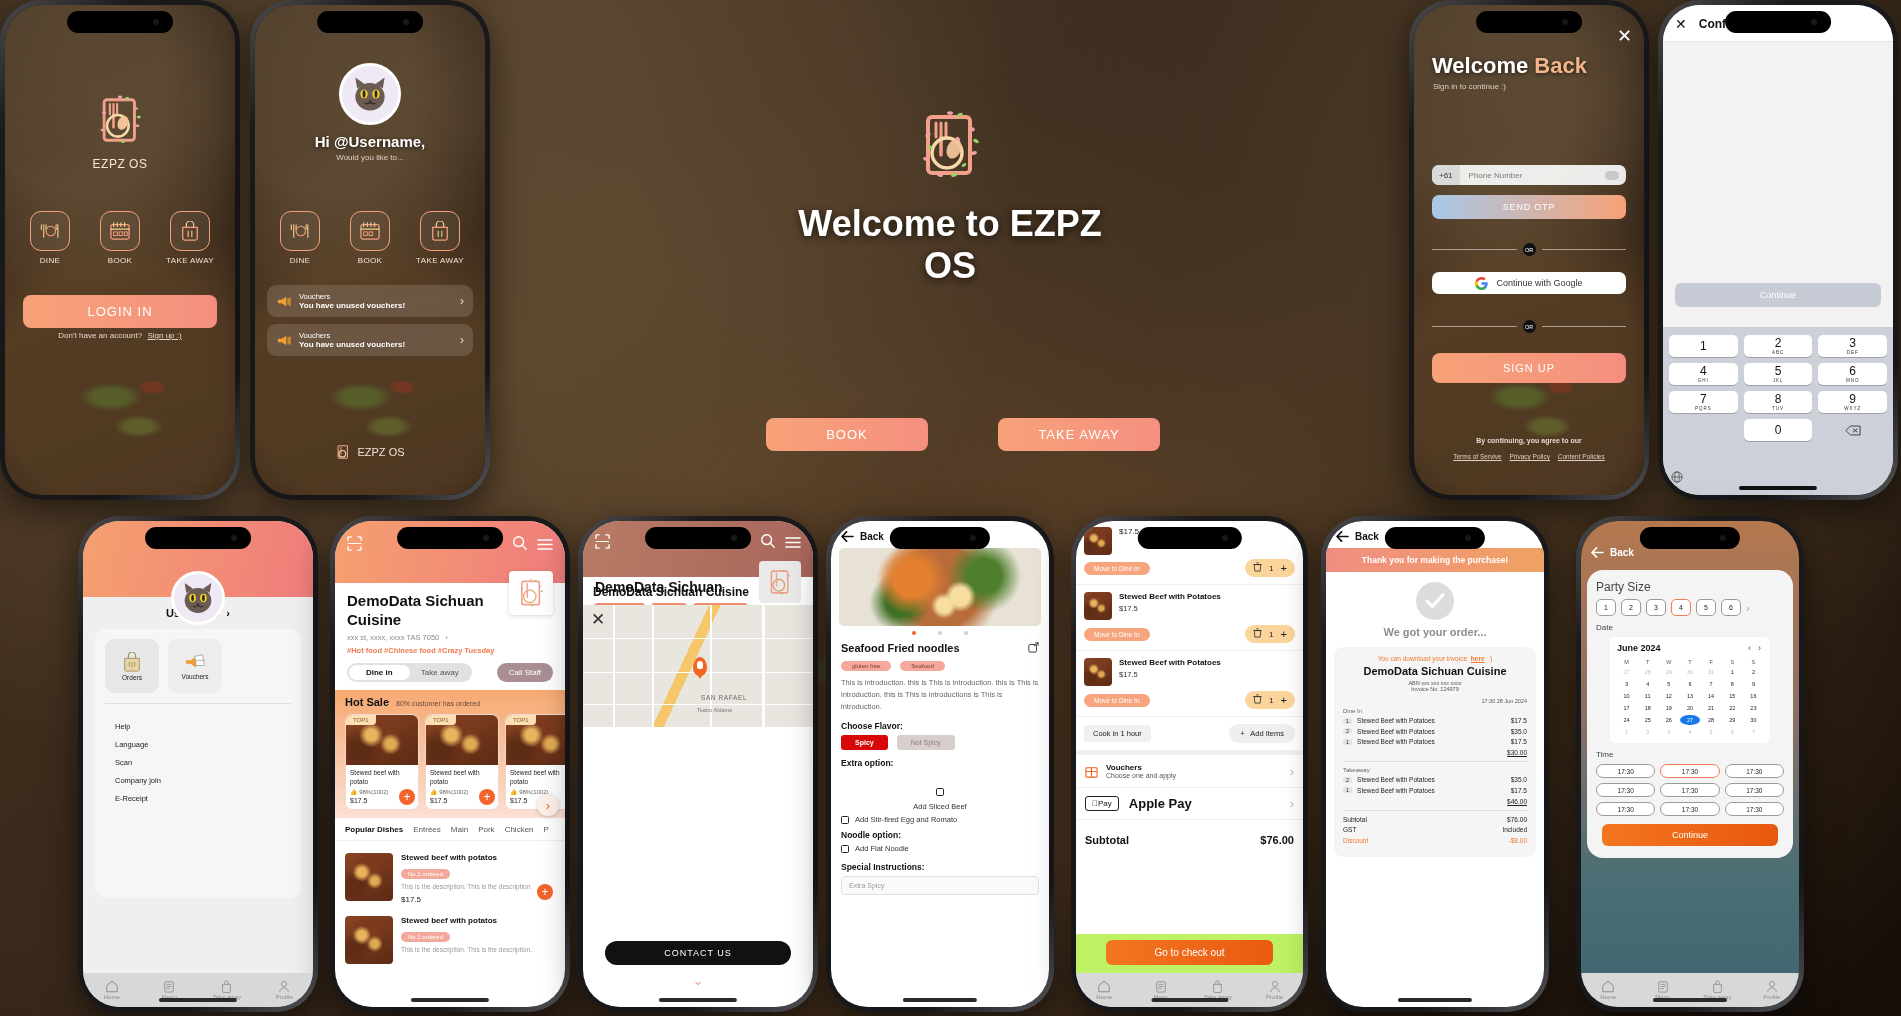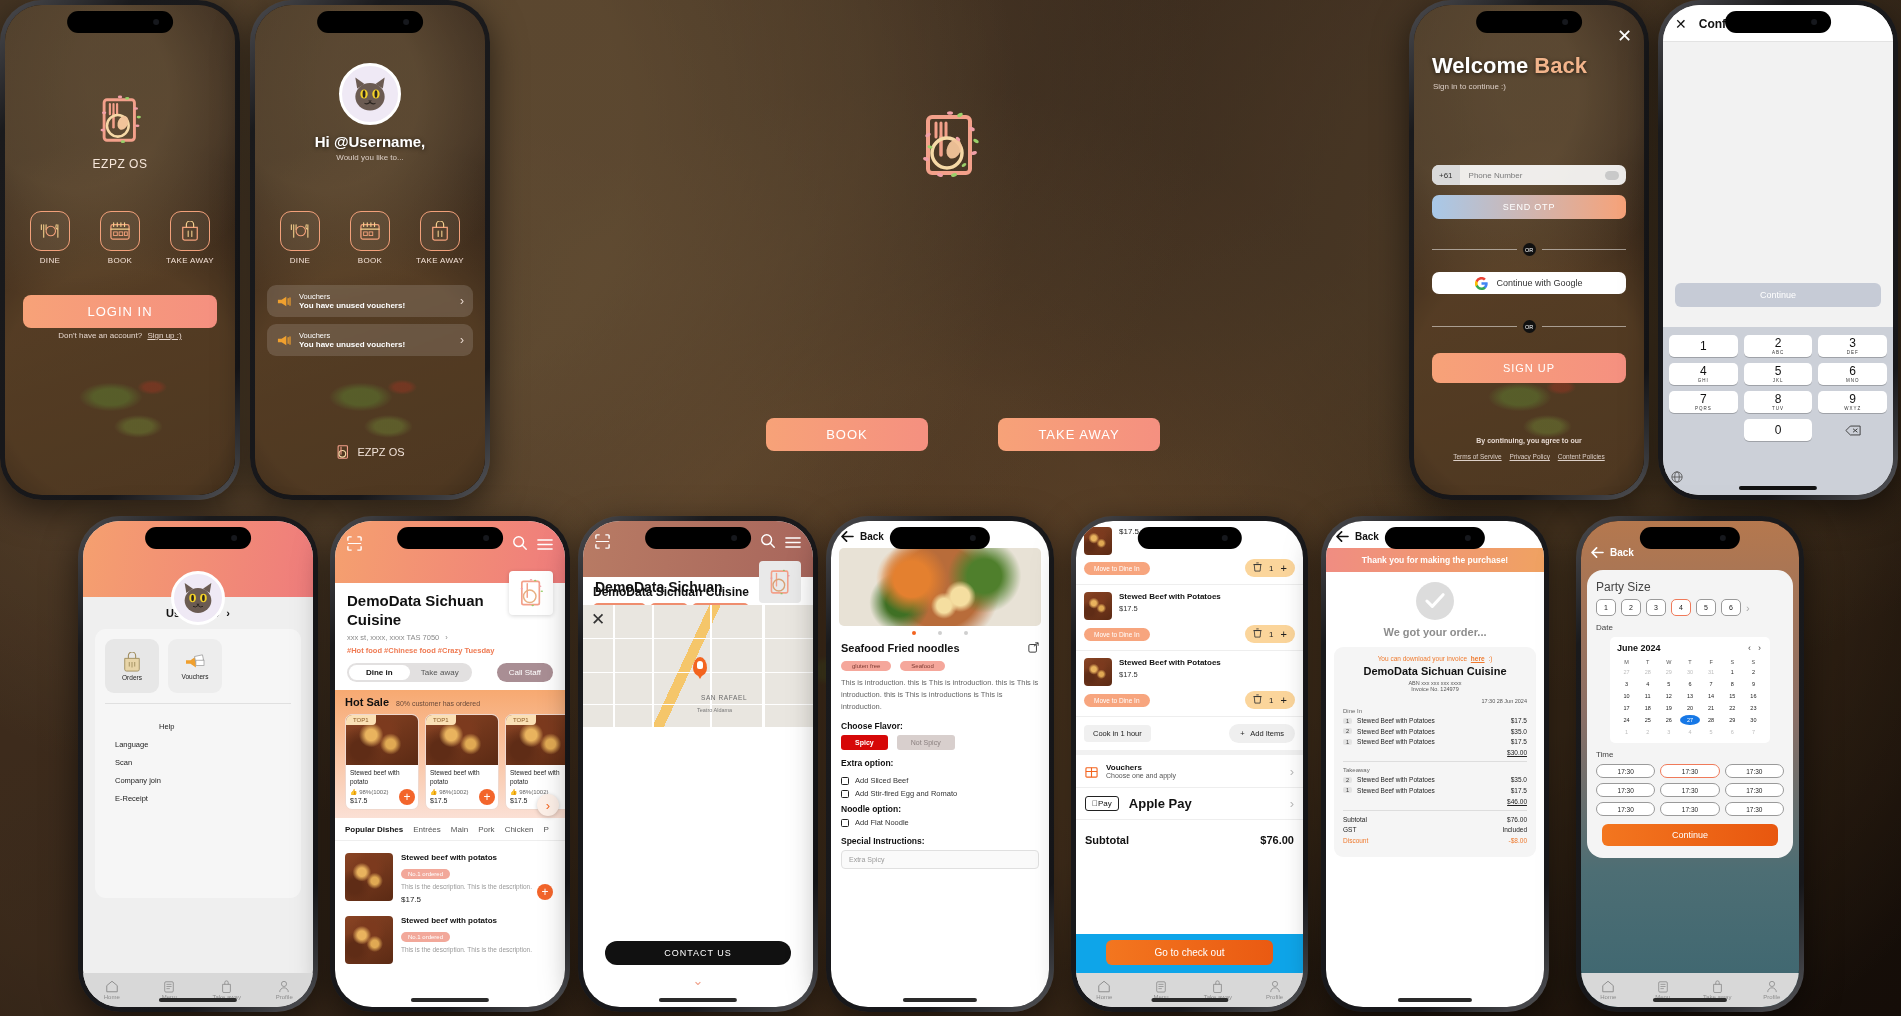--- a/index.html
+++ b/index.html
@@ -316,20 +316,21 @@
         </g>
         <g fill="#9ad06a">
           <ellipse cx="46" cy="10" rx="3" ry="1.8" transform="rotate(-25 46 10)"></ellipse>
           <ellipse cx="62" cy="36" rx="3" ry="1.8" transform="rotate(30 62 36)"></ellipse>
           <ellipse cx="40" cy="70" rx="3" ry="1.8" transform="rotate(-15 40 70)"></ellipse>
           <ellipse cx="16" cy="42" rx="2.6" ry="1.6" transform="rotate(10 16 42)"></ellipse>
           <ellipse cx="50" cy="60" rx="2.6" ry="1.6" transform="rotate(-35 50 60)"></ellipse>
         </g>
       </svg>
     </div>
+    <div style="color:#fff; font-size:36px; font-weight:bold; margin-top:14px; text-shadow:0 2px 8px rgba(0,0,0,.7);">Welcome to EZPZ OS</div>
   </div>
 
   <div style="position:absolute; left:766px; top:418px; width:162px;" class="cta-btn">BOOK</div>
   <div style="position:absolute; left:998px; top:418px; width:162px;" class="cta-btn">TAKE AWAY</div>
 
   <div class="phone" style="left:0px; top:0px; width:240px; height:500px;">
     <div class="phone-inner">
       <div class="notch"></div>
       <div class="foodbg"></div>
 
@@ -672,21 +673,21 @@
               <svg width="22" height="18" viewBox="0 0 24 20">
                 <path d="M2 8 h5 l6 -4 v12 l-6 -4 h-5 z" fill="#f0a02e"></path>
                 <rect x="12" y="3" width="9" height="6" fill="#fff" stroke="#999" stroke-width=".8" transform="rotate(-12 16 6)"></rect>
                 <rect x="13" y="8" width="9" height="6" fill="#fff" stroke="#999" stroke-width=".8"></rect>
               </svg>
               <span style="font-size:6.5px; color:#222;">Vouchers</span>
             </div>
           </div>
           <div style="height:1px; background:#e0e0e0; margin:10px 0 8px;"></div>
           <div style="padding:6px 6px 80px;">
-            <div style="font-size:7.5px; color:#222; padding:4px 0 5px 4px;margin-left:44px;">Help</div>
+            <div style="font-size:7.5px; color:#222; padding:4px 0 5px 4px;">Help</div>
             <div style="font-size:7.5px; color:#222; padding:4px 0 5px 4px;">Language</div>
             <div style="font-size:7.5px; color:#222; padding:4px 0 5px 4px;">Scan</div>
             <div style="font-size:7.5px; color:#222; padding:4px 0 5px 4px;">Company join</div>
             <div style="font-size:7.5px; color:#222; padding:4px 0 5px 4px;">E-Receipt</div>
           </div>
         </div>
 
         <div class="tabbar">
           <div class="t">
             <svg class="ti" width="14" height="13" viewBox="0 0 16 14">
@@ -1013,21 +1014,21 @@
 
           <div style="font-size:7.5px; color:#666; line-height:1.6; margin-top:6px;">This is introduction. this is This is introduction. this is This is introduction. this is This is introductions is This is introduction.</div>
 
           <div style="font-size:8.5px; font-weight:bold; color:#111; margin-top:8px;">Choose Flavor:</div>
           <div class="flavor" style="margin-top:4px;">
             <div class="spicy">Spicy</div>
             <div class="not">Not Spicy</div>
           </div>
 
           <div style="font-size:8.5px; font-weight:bold; color:#111; margin-top:8px;">Extra option:</div>
-          <div style="display:flex; align-items:center; gap:6px; margin-top:8px;">
+          <div style="display:flex; align-items:center; gap:6px; margin-top:20px;flex-direction:column;">
             <span class="cbx"></span>
             <span style="font-size:7.5px; color:#333;">Add Sliced Beef</span>
           </div>
           <div style="display:flex; align-items:center; gap:6px; margin-top:4px;">
             <span class="cbx"></span>
             <span style="font-size:7.5px; color:#333;">Add Stir-fired Egg and Romato</span>
           </div>
 
           <div style="font-size:8.5px; font-weight:bold; color:#111; margin-top:6px;">Noodle option:</div>
           <div style="display:flex; align-items:center; gap:6px; margin-top:4px;">
@@ -1135,21 +1136,21 @@
           </div>
           <span style="font-size:13px; font-weight:bold; color:#111;">Apple Pay</span>
           <div style="margin-left:auto; color:#bbb; font-size:13px;">›</div>
         </div>
 
         <div style="display:flex; align-items:center; padding:14px 9px 12px;">
           <span style="font-size:11px; font-weight:bold; color:#111;">Subtotal</span>
           <span style="margin-left:auto; font-size:11px; font-weight:bold; color:#111;">$76.00</span>
         </div>
 
-        <div style="position:absolute; left:0; right:0; bottom:34px; background:#0ea5e9; padding:6px 30px 8px;">
+        <div style="position:absolute; left:0; right:0; bottom:34px; background:#bef264; padding:6px 30px 8px;">
           <div class="checkout-btn">Go to check out</div>
         </div>
 
         <div class="tabbar">
           <div class="t">
             <svg class="ti" width="14" height="13" viewBox="0 0 16 14">
               <path d="M2 6 L8 1 L14 6 V13 H2 Z" fill="none" stroke="#8d8d8d" stroke-width="1.1"></path>
             </svg><span>Home</span>
           </div>
           <div class="t">

